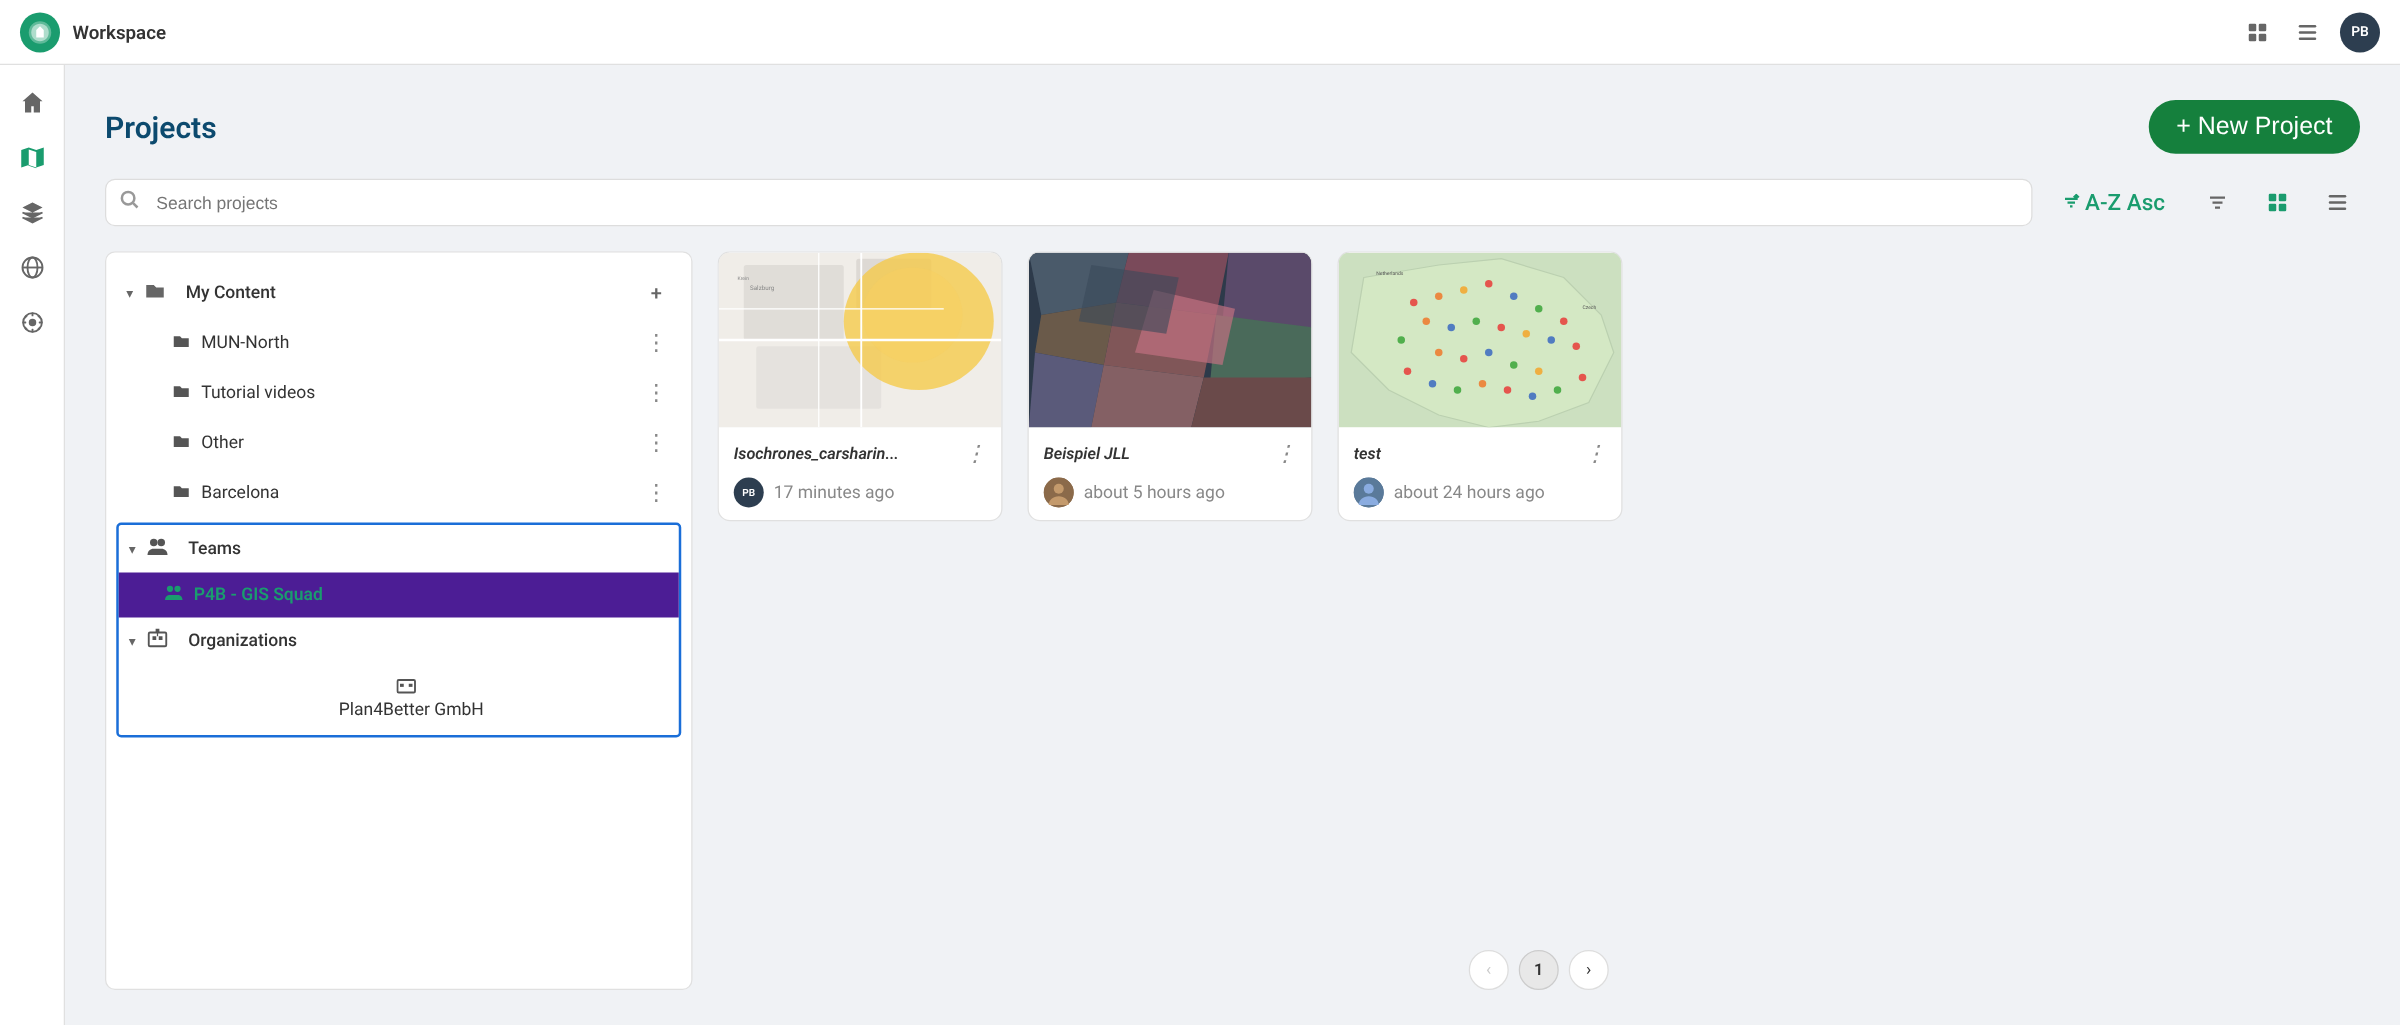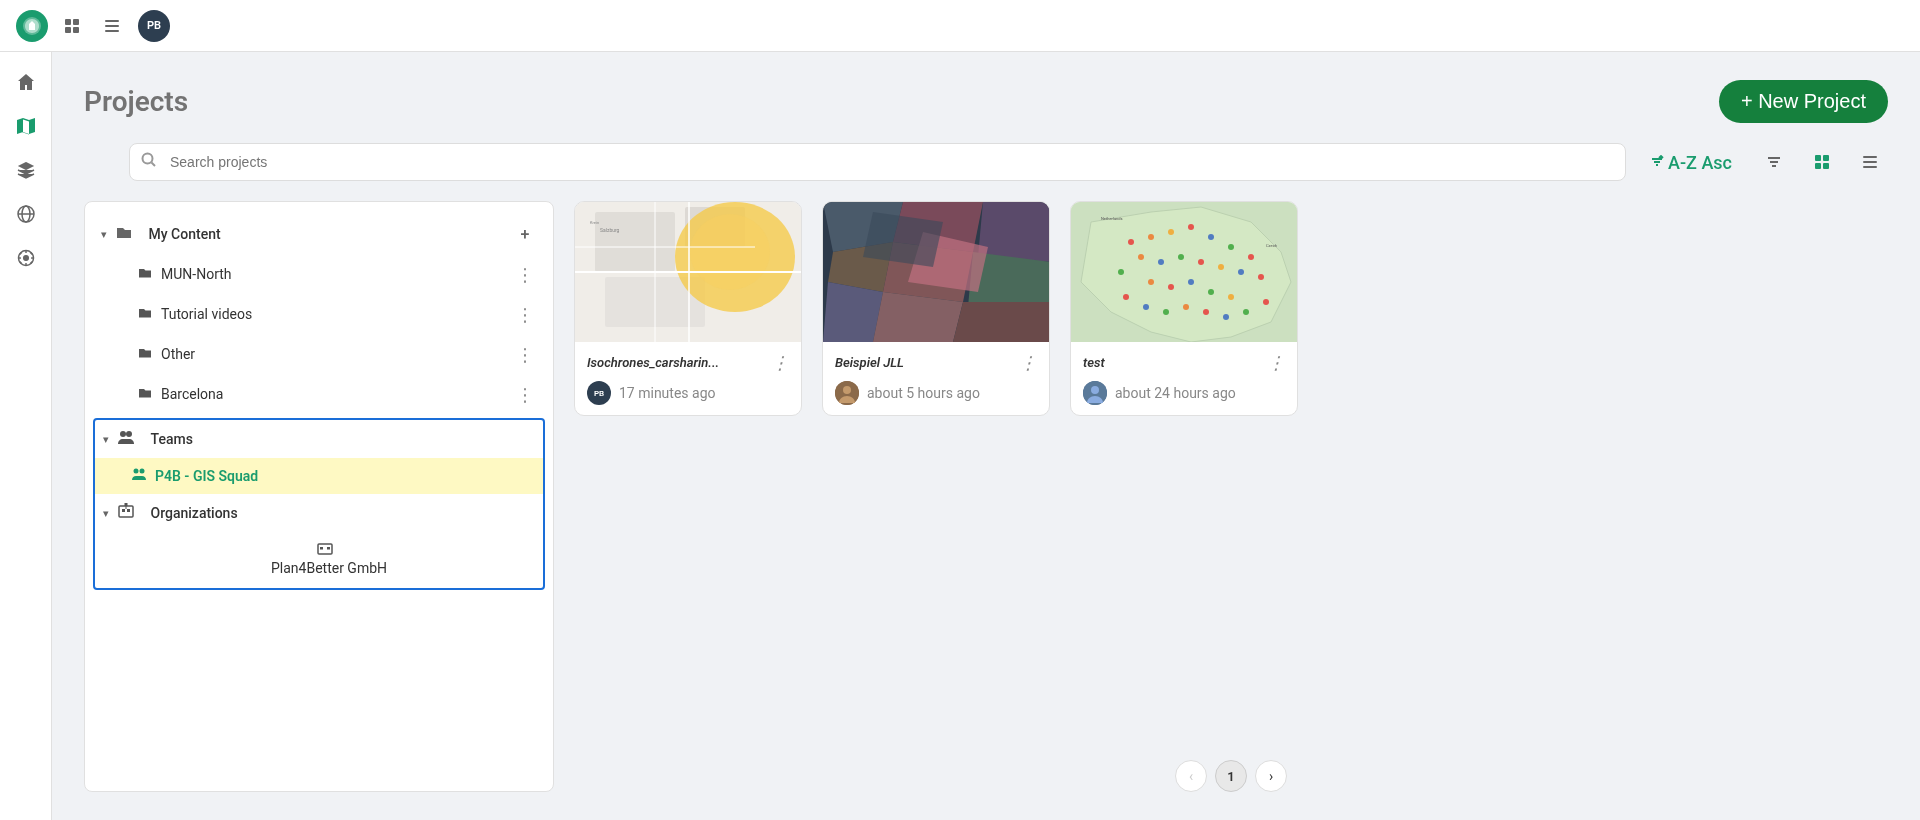--- a/index.html
+++ b/index.html
@@ -73,35 +73,35 @@
       padding: 28px 32px;
     }
 
     .page-header {
       display: flex;
       align-items: center;
       justify-content: space-between;
       margin-bottom: 20px;
     }
     .page-title {
-      font-size: 28px; font-weight: 600; color: #737373;
+      font-size: 24px; font-weight: 600; color: #0c4a6e;
     }
     .new-project-btn {
       background: #15803d; color: #fff; border: none;
       padding: 10px 22px; border-radius: 24px;
       font-size: 20px; font-weight: 400; cursor: pointer;
       display: flex; align-items: center; gap: 6px;
     }
 
     
     .search-bar-row {
       display: flex; align-items: center; gap: 12px; margin-bottom: 20px;
     }
     .search-container {
-      flex: 1; position: relative; margin-left: 45px;
+      flex: 1; position: relative;
     }
     .search-input {
       width: 100%; padding: 10px 16px 10px 40px;
       border: 1px solid #ddd; border-radius: 8px; background: #fff;
       font-size: 14px; color: #333; outline: none;
     }
     .search-icon-pos {
       position: absolute; left: 12px; top: 50%; transform: translateY(-50%);
       color: #999; font-size: 16px;
     }
@@ -131,21 +131,21 @@
       background: #fff; border-radius: 8px;
       overflow-y: auto; padding: 12px 0;
       border: 1px solid #e0e0e0;
     }
 
     .tree-item {
       display: flex; align-items: center;
       padding: 8px 16px; cursor: pointer; position: relative;
       font-size: 14px; color: #333;
     }
-    .tree-item.selected { background: #fef9c3; color: #1a9c6e; font-weight: 600; }
+    .tree-item.selected { background: #4c1d95; color: #1a9c6e; font-weight: 600; }
 
     .tree-section-header {
       display: flex; align-items: center;
       padding: 8px 16px; cursor: pointer;
       font-size: 14px; color: #333; font-weight: 500;
       gap: 8px;
     }
 
     .tree-chevron {
       font-size: 11px; color: #666; flex-shrink: 0;
@@ -259,20 +259,21 @@
 <body>
 
 <div class="topbar">
   <div class="topbar-logo">
     <svg width="20" height="20" viewBox="0 0 20 20" fill="none">
       <circle cx="10" cy="10" r="9" fill="white" opacity="0.3"></circle>
       <path d="M10 3 C6 3 3 6 3 10 C3 14 6 17 10 17 C14 17 17 14 17 10 C17 6 14 3 10 3Z" fill="white" opacity="0.5"></path>
       <path d="M7 8 L10 5 L13 8 L13 14 L7 14 Z" fill="white"></path>
     </svg>
   </div>
+  <span class="topbar-title">Workspace</span>
   <div class="topbar-icons">
     <div class="topbar-icon-btn">
       <svg width="16" height="16" viewBox="0 0 16 16" fill="currentColor">
         <rect x="1" y="1" width="6" height="6" rx="1"></rect>
         <rect x="9" y="1" width="6" height="6" rx="1"></rect>
         <rect x="1" y="9" width="6" height="6" rx="1"></rect>
         <rect x="9" y="9" width="6" height="6" rx="1"></rect>
       </svg>
     </div>
     <div class="topbar-icon-btn">

